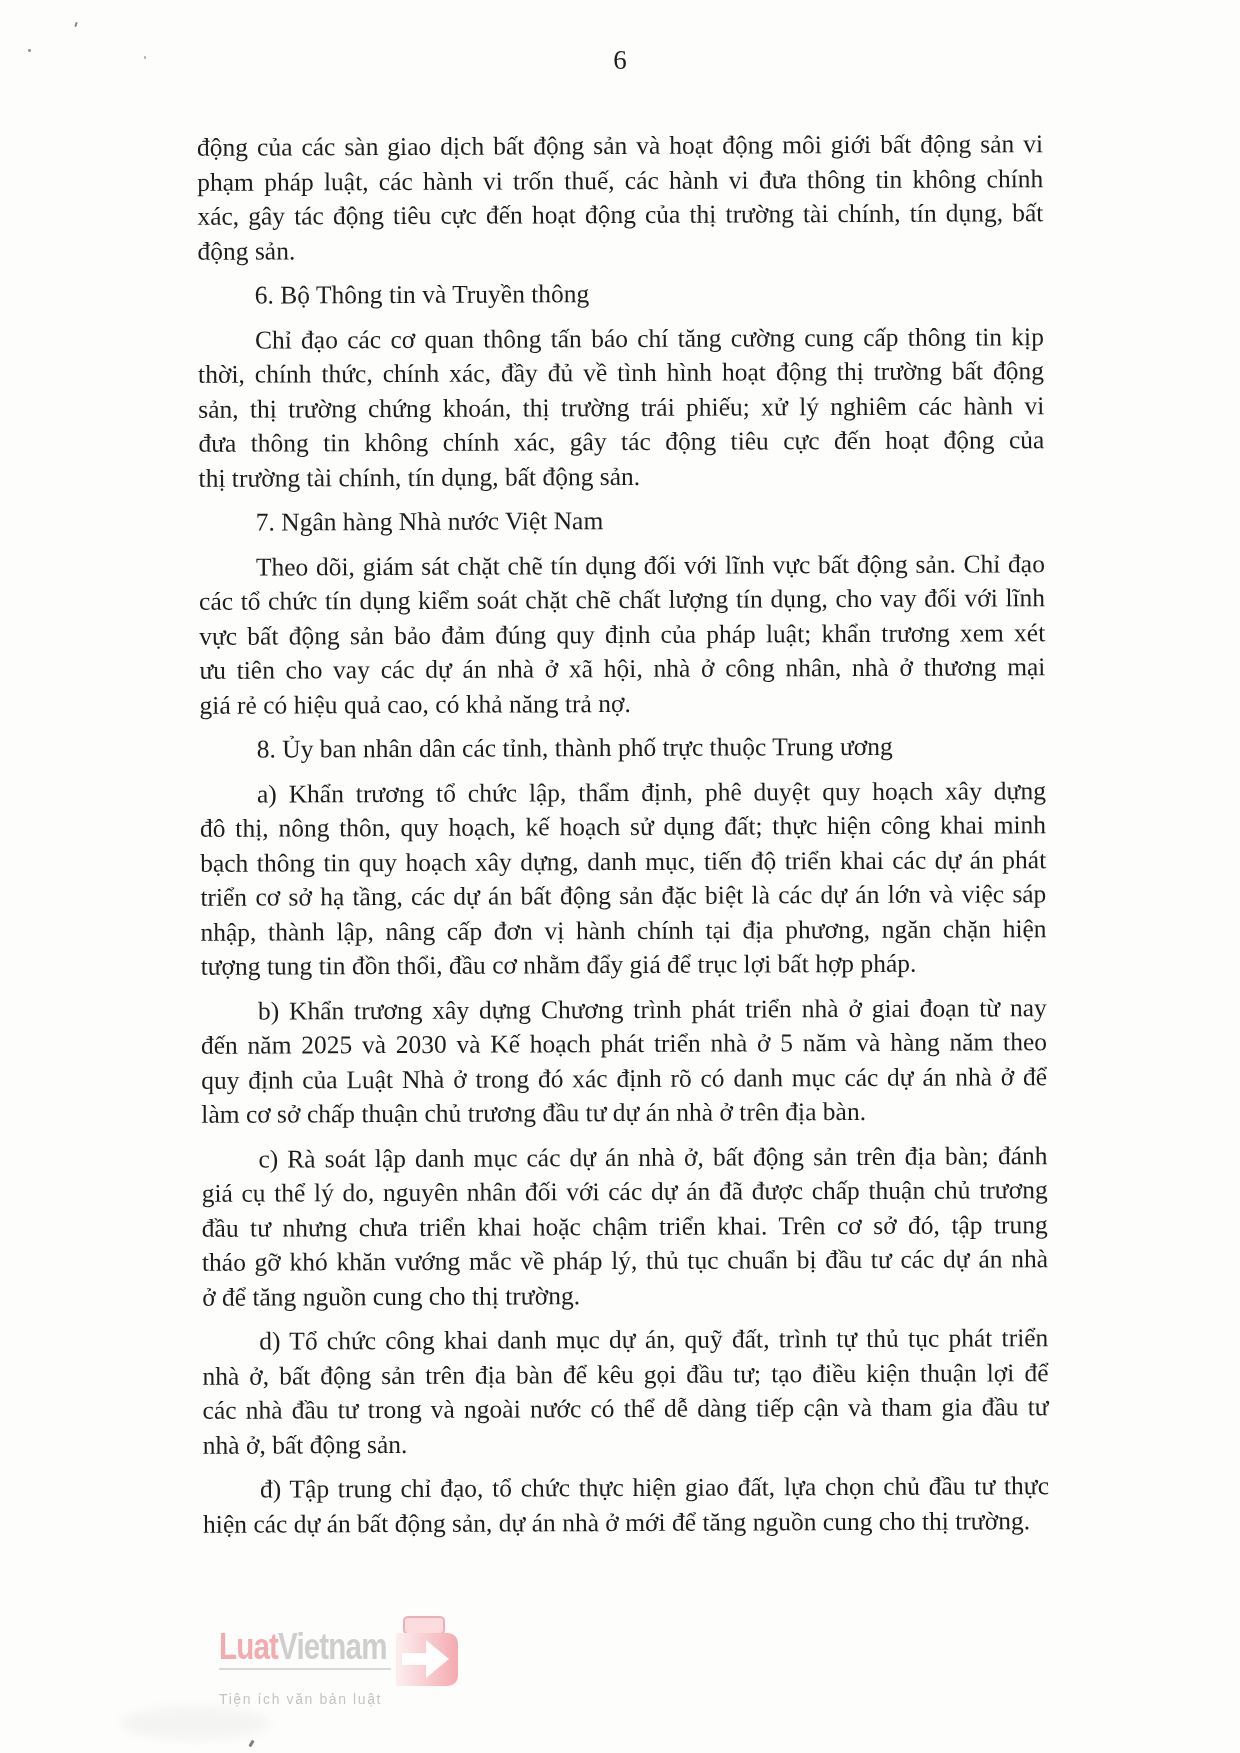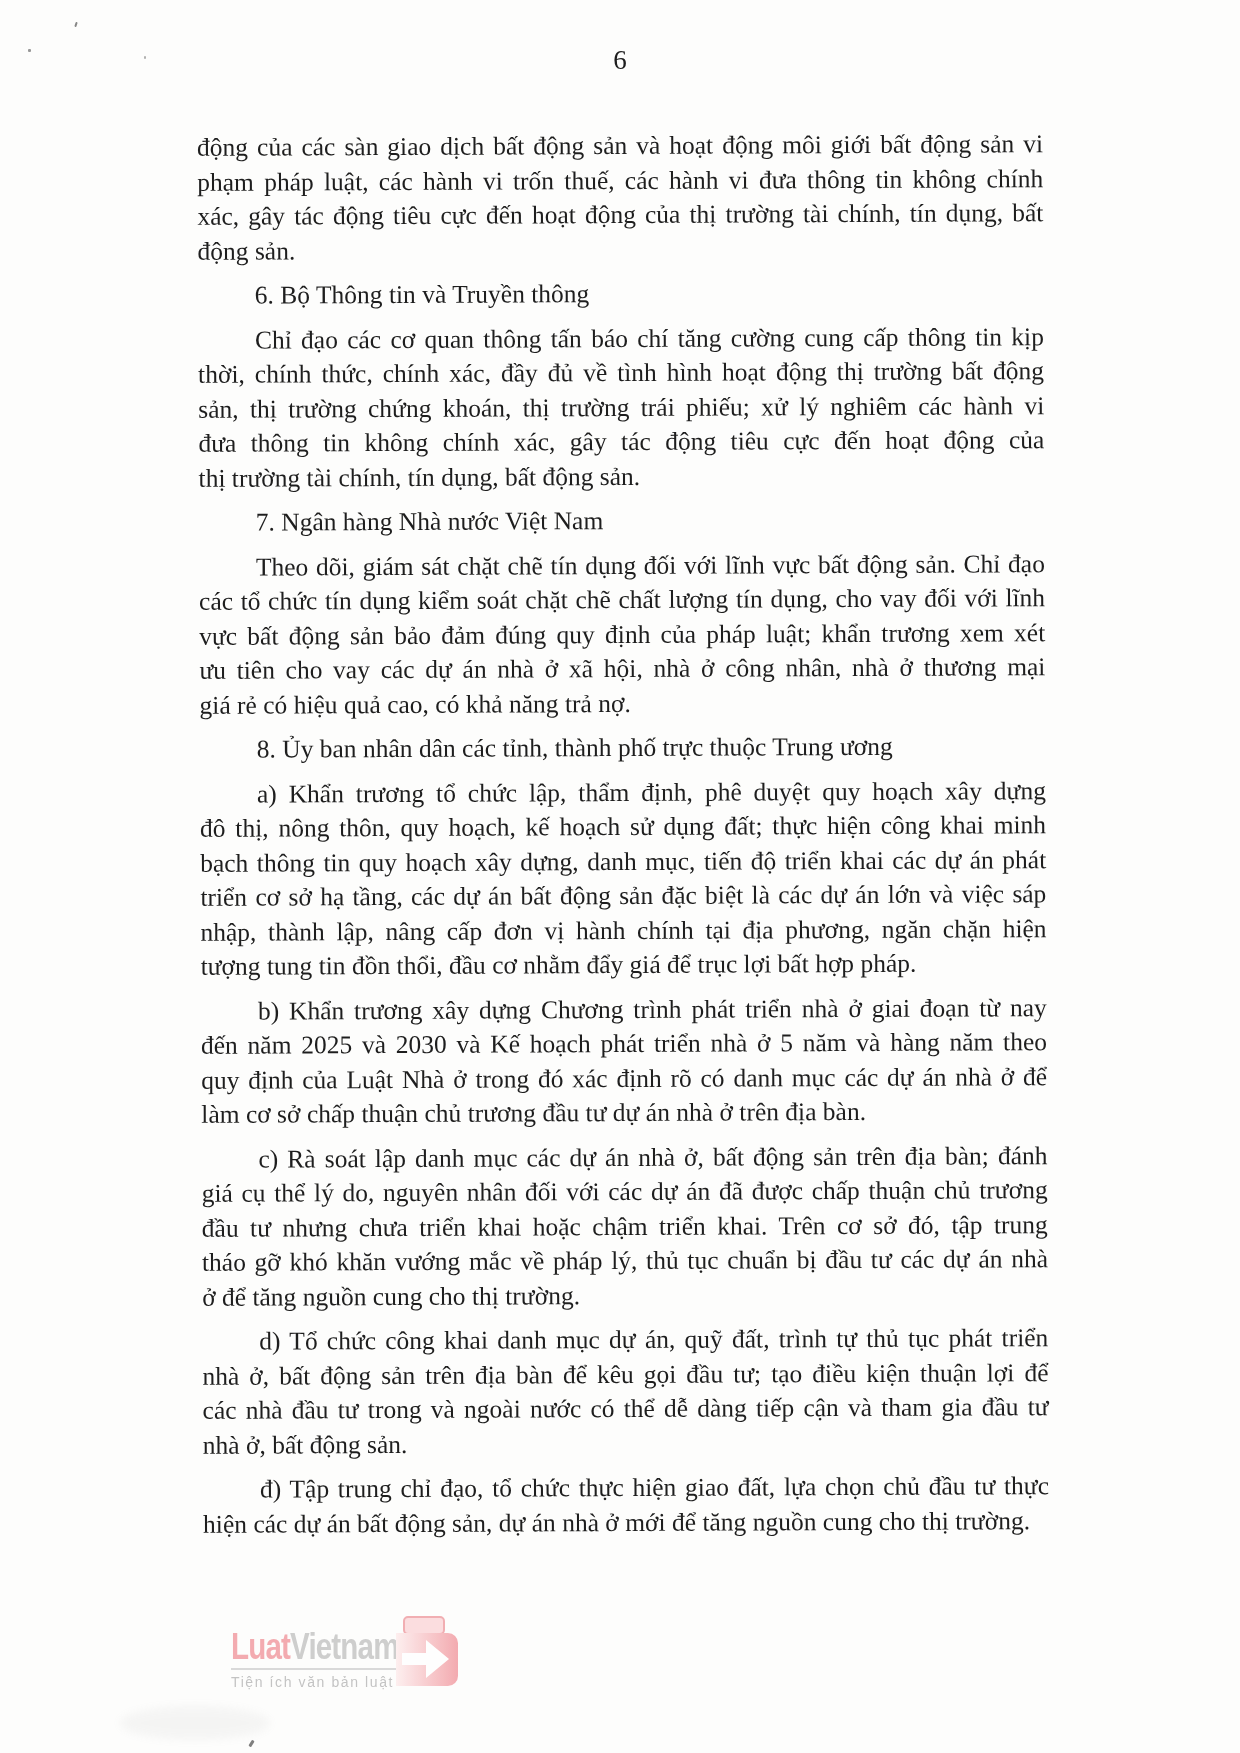--- a/index.html
+++ b/index.html
@@ -22,34 +22,34 @@
   .block{margin:0 0 10px 0;}
   .line{
     text-align:justify;text-align-last:justify;
     white-space:nowrap;
   }
   .line.last{text-align-last:left;}
   .line.first{text-indent:57px;}
 
   
   .watermark{position:absolute;left:215px;top:1628px;width:260px;height:80px;opacity:.9;}
-  .wm-text{position:absolute;left:16px;top:0;width:186px;}
+  .wm-text{position:absolute;left:4px;top:0;width:186px;}
   .wm-brand{
     font-family:"Liberation Sans","DejaVu Sans",sans-serif;
     font-weight:bold;font-size:36px;line-height:38px;
     letter-spacing:-1px;white-space:nowrap;
     transform:scaleX(.82);transform-origin:0 0;
   }
   .wm-luat{color:#f2a3a8;}
   .wm-vn{color:#c9c9c9;}
   .wm-underline{width:172px;height:2px;background:#d6d6d6;margin-top:2px;}
   .wm-tagline{
     font-family:"Liberation Sans","DejaVu Sans",sans-serif;
     color:#bdbdbd;font-size:14px;line-height:18px;letter-spacing:1.6px;
-    margin-top:3px;white-space:nowrap;
+    margin-top:20px;white-space:nowrap;
   }
   .wm-arrow{position:absolute;left:179px;top:-12px;width:64px;height:70px;}
 
   
   .speck{position:absolute;background:#555;border-radius:1px;}
   .sp1{left:75px;top:22px;width:2px;height:5px;transform:rotate(18deg);opacity:.7;}
   .sp2{left:28px;top:49px;width:3px;height:3px;opacity:.6;}
   .sp3{left:144px;top:56px;width:2px;height:3px;opacity:.45;}
   .sp4{left:250px;top:1740px;width:3px;height:7px;transform:rotate(32deg);opacity:.75;}
   .smudge{

